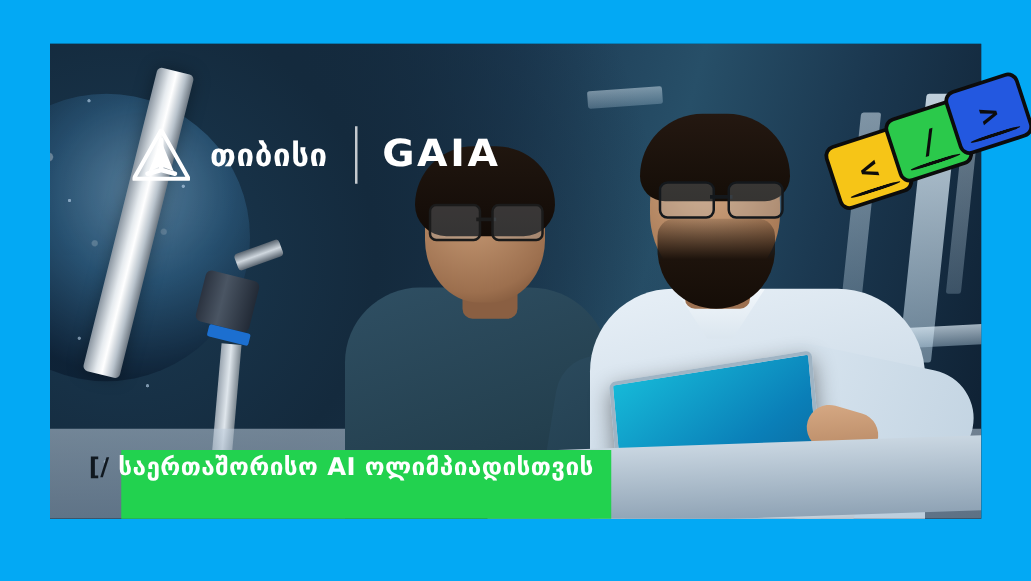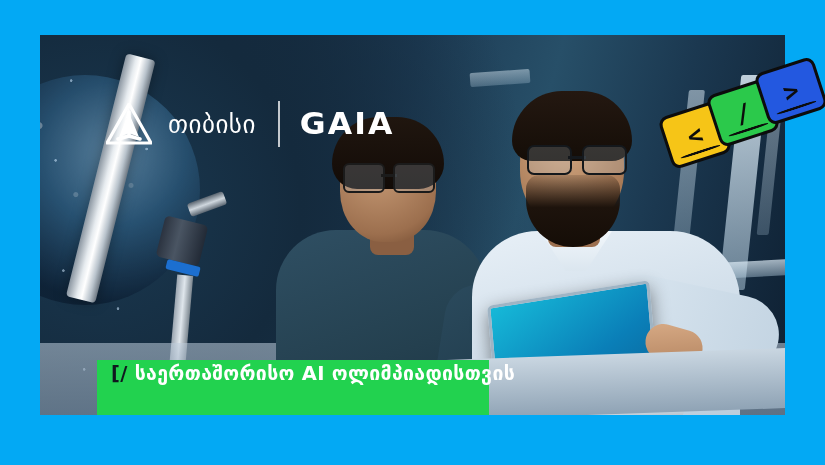--- a/index.html
+++ b/index.html
@@ -185,35 +185,35 @@
   .lap-base{
     position:absolute;left:432px;top:372px;width:212px;height:26px;
     background:linear-gradient(180deg,#e2eaf1,#9dadbb);
     transform:rotate(-4deg) skewX(-26deg);border-radius:4px;
   }
 
   
   .brand{position:absolute;left:66px;top:66px;display:flex;align-items:center;gap:16px;}
   .tbc-mark{width:46px;height:42px;}
   .tbc-word{
-    color:#fff;font-size:25px;letter-spacing:.5px;font-weight:400;line-height:1;
+    color:#fff;font-size:25px;letter-spacing:.5px;font-weight:700;line-height:1;
     font-family:"DejaVu Sans","Liberation Sans",sans-serif;
   }
   .divider{width:2px;height:46px;background:rgba(255,255,255,.75);margin:0 6px;}
   .gaia-word{
     color:#fff;font-size:30px;font-weight:700;letter-spacing:2px;line-height:1;
     font-family:"DejaVu Sans","Liberation Sans",sans-serif;
     transform:scaleX(1.05);
   }
 
   
   .banner{
     position:absolute;left:57px;top:325px;width:392px;height:67px;
     background:#22D24F;
-    display:flex;flex-direction:row;justify-content:space-between;
+    display:flex;flex-direction:row;justify-content:flex-end;
     padding:0 14px;box-sizing:border-box;
   }
   .banner-line{
     color:#ffffff;font-weight:700;font-size:19.5px;line-height:27px;
     letter-spacing:.3px;white-space:nowrap;
     font-family:"DejaVu Sans","Liberation Sans",sans-serif;
   }
   .banner-line.l1{color:#10181f;}
   .banner-line.l1 .kg{color:#ffffff;}
   .banner-line.l2 .kg{color:#10181f;}

